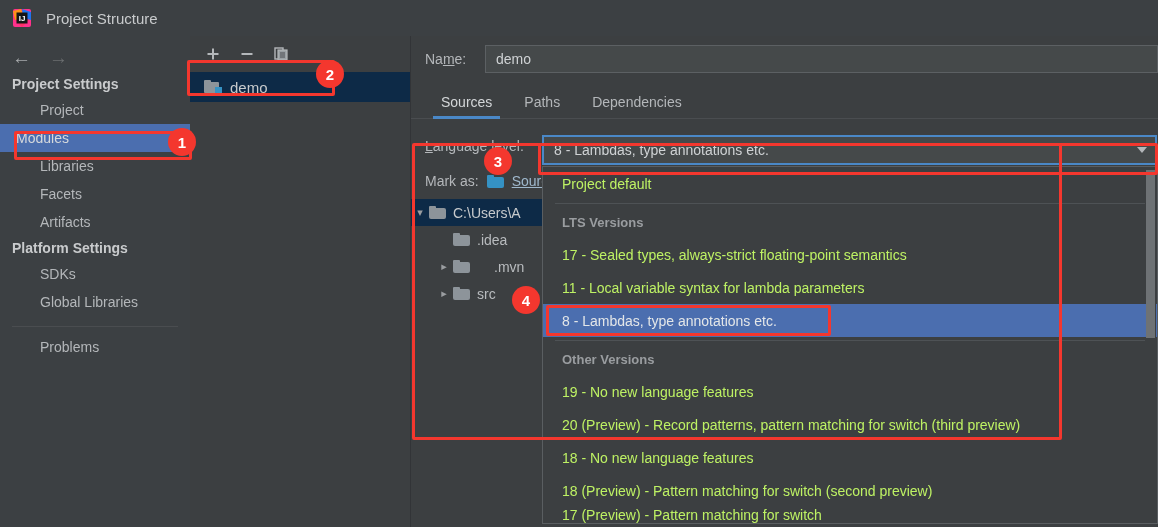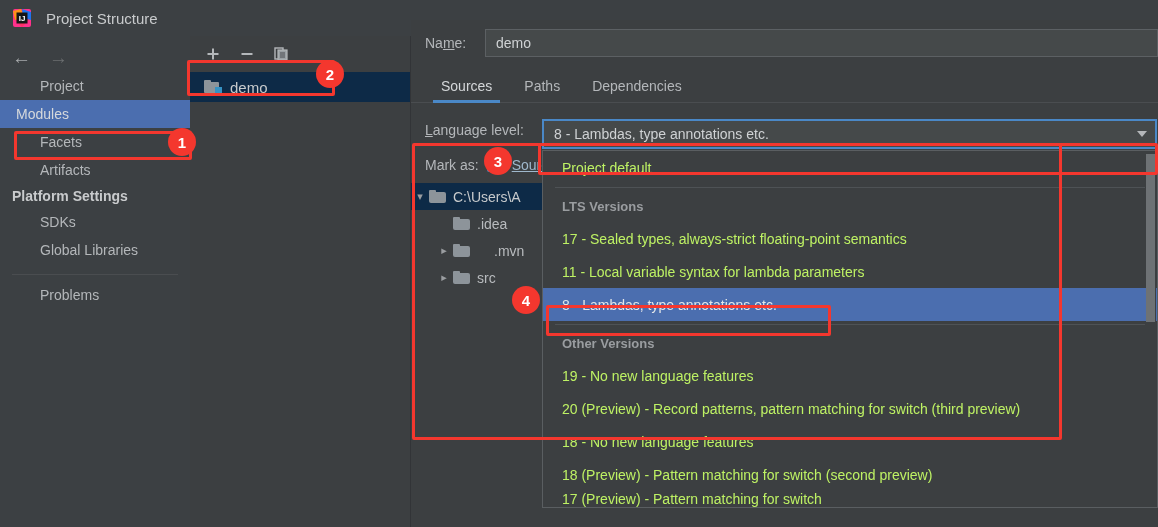--- a/index.html
+++ b/index.html
@@ -49,21 +49,21 @@
   #module-toolbar{height:28px;display:flex;align-items:center;gap:16px;padding:4px 0 0 14px;}
   .tb-icon{width:18px;height:18px;position:relative;color:#b4b7ba;}
   #module-list{margin-top:4px;}
   .module-row{
     height:30px;display:flex;align-items:center;gap:8px;padding-left:14px;
     background:#0d2a47;color:#c7cacc;font-size:15px;
   }
 
   
   #detail{
-    position:absolute;left:411px;top:20px;width:747px;height:491px;
+    position:absolute;left:411px;top:36px;width:747px;height:491px;
     background:#3c3f41;
   }
   #name-row{display:flex;align-items:center;height:46px;padding-left:14px;}
   #name-label{width:60px;color:#b4b7ba;font-size:14px;}
   #name-label u{text-decoration:underline;}
   #name-input{
     flex:1;height:28px;margin-right:0;background:#45494a;
     border:1px solid #5c6063;color:#cfd2d4;font-size:14px;
     display:flex;align-items:center;padding-left:10px;box-sizing:border-box;
   }
@@ -166,22 +166,24 @@
     </div>
     <div id="title-text">Project Structure</div>
   </div>
 
   <div id="sidebar">
     <div id="nav-buttons">
       <span class="nav-arrow">←</span>
       <span class="nav-arrow disabled">→</span>
     </div>
 
+    <div class="sb-group">Project Settings</div>
     <div class="sb-item">Project</div>
     <div class="sb-item selected">Modules</div>
+    <div class="sb-item">Libraries</div>
     <div class="sb-item">Facets</div>
     <div class="sb-item">Artifacts</div>
 
     <div class="sb-group">Platform Settings</div>
     <div class="sb-item">SDKs</div>
     <div class="sb-item">Global Libraries</div>
 
     <div id="sb-sep"></div>
     <div class="sb-item" style="margin-top:6px;">Problems</div>
   </div>

